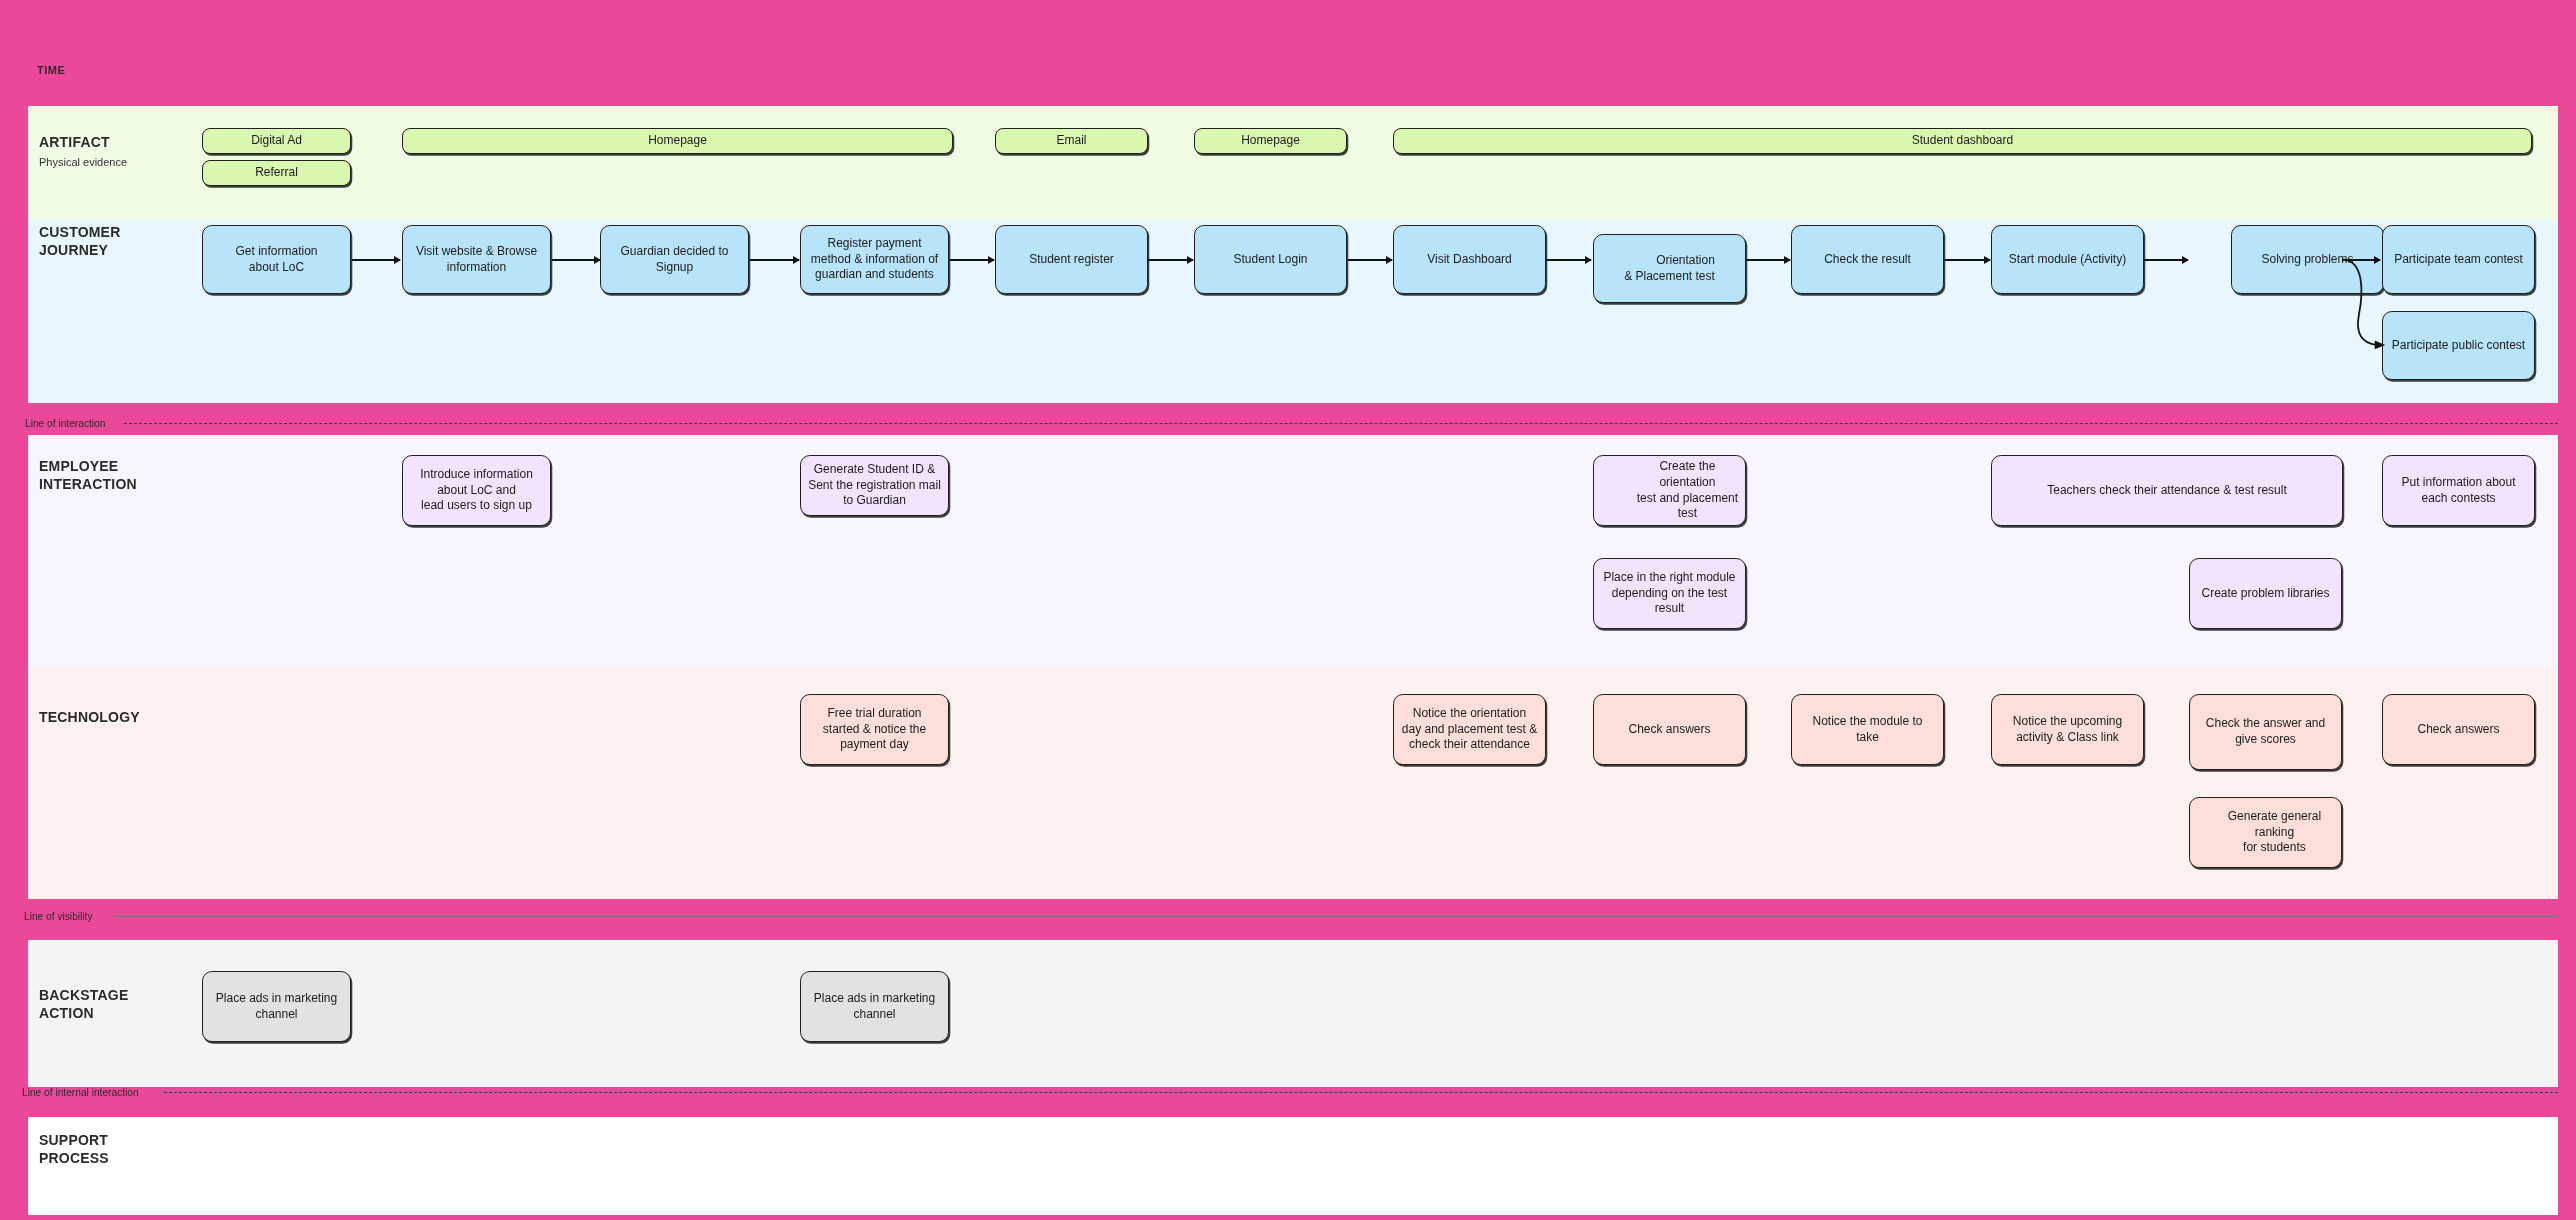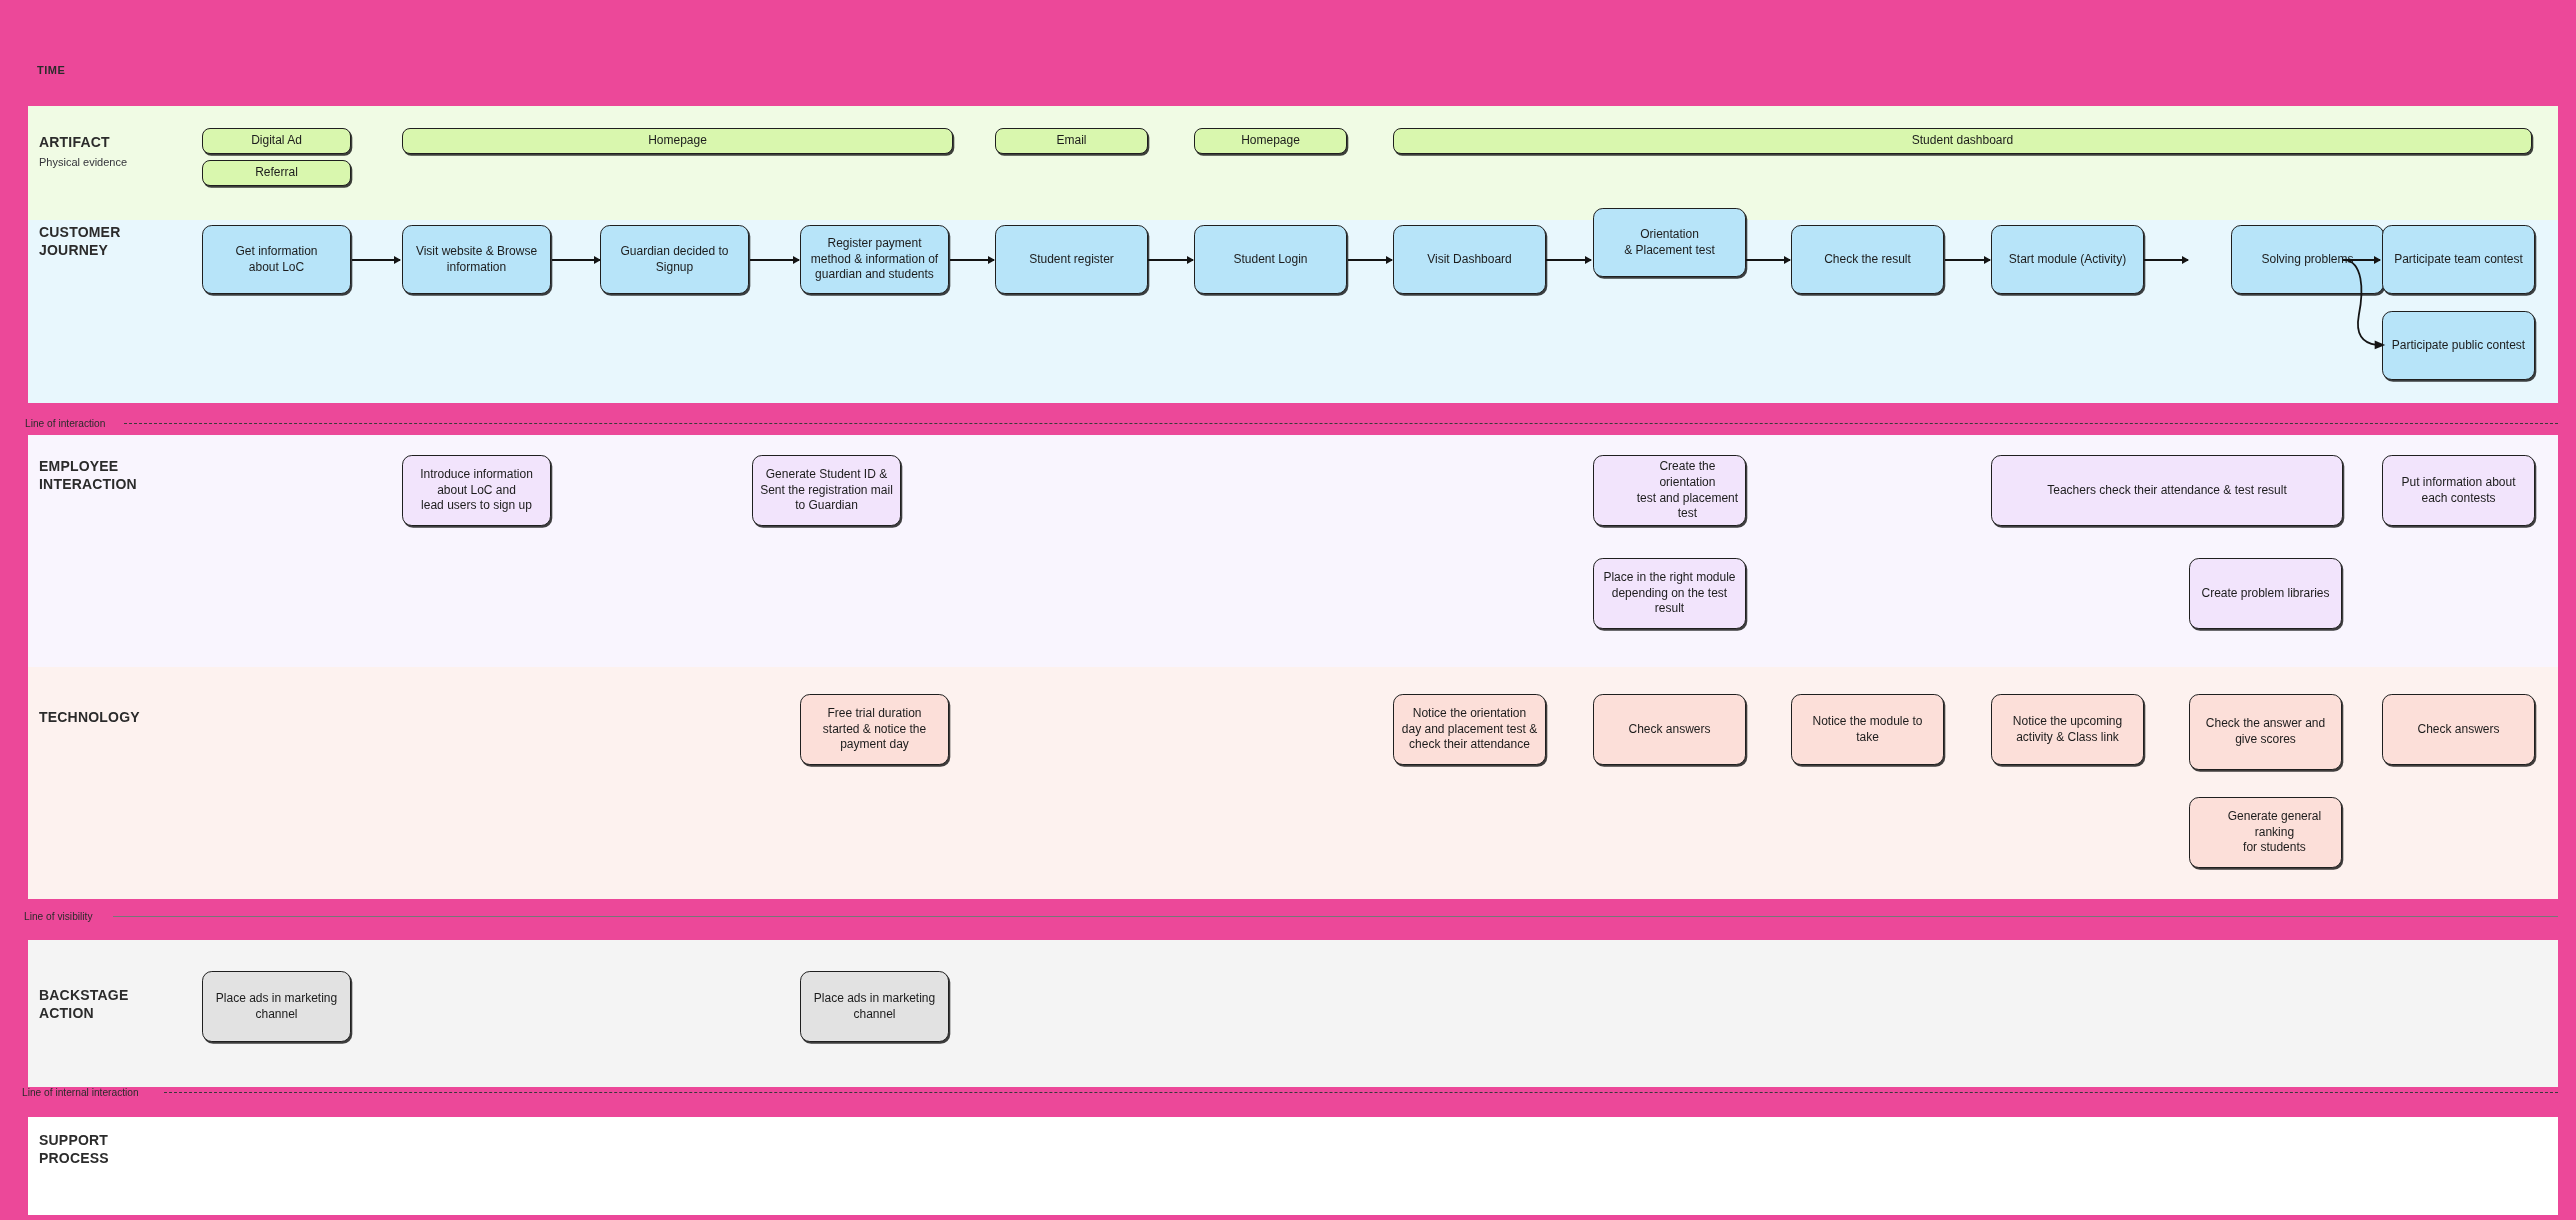--- a/index.html
+++ b/index.html
@@ -186,21 +186,21 @@
   <div class="node node-journey" style="left:402px; top:225px; width:149px; height:69px;">Visit website &amp; Browse
 information</div>
   <div class="node node-journey" style="left:600px; top:225px; width:149px; height:69px;">Guardian decided to
 Signup</div>
   <div class="node node-journey" style="left:800px; top:225px; width:149px; height:69px;">Register payment
 method &amp; information of
 guardian and students</div>
   <div class="node node-journey" style="left:995px; top:225px; width:153px; height:69px;">Student register</div>
   <div class="node node-journey" style="left:1194px; top:225px; width:153px; height:69px;">Student Login</div>
   <div class="node node-journey" style="left:1393px; top:225px; width:153px; height:69px;">Visit Dashboard</div>
-  <div class="node node-journey" style="left:1593px; top:208px; width:153px; height:69px;">Orientation
+  <div class="node node-journey" style="left:1593px; top:234px; width:153px; height:69px;text-align:right;">Orientation
 &amp; Placement test</div>
   <div class="node node-journey" style="left:1791px; top:225px; width:153px; height:69px;">Check the result</div>
   <div class="node node-journey" style="left:1991px; top:225px; width:153px; height:69px;">Start module (Activity)</div>
   <div class="node node-journey" style="left:2189px; top:225px; width:153px; height:69px;margin-left:42px;">Solving problems</div>
   <div class="node node-journey" style="left:2382px; top:225px; width:153px; height:69px;">Participate team contest</div>
   <div class="node node-journey" style="left:2382px; top:311px; width:153px; height:69px;">Participate public contest</div>
 
   <div class="arrow" style="left:352px;  top:259px; width:48px;"></div>
   <div class="arrow" style="left:552px;  top:259px; width:48px;"></div>
   <div class="arrow" style="left:750px;  top:259px; width:49px;"></div>
@@ -214,21 +214,21 @@
   <div class="arrow" style="left:2343px; top:259px; width:37px;"></div>
 
   <svg class="branch-svg" style="left:2343px; top:253px; width:44px; height:102px;" viewBox="0 0 50 115">
     <path d="M 2 7 C 22 10, 24 40, 18 70 C 14 92, 22 102, 38 104" fill="none" stroke="#141414" stroke-width="2"></path>
     <polygon points="36,99 48,104 36,109" fill="#141414"></polygon>
   </svg>
 
   <div class="node node-employee" style="left:402px; top:455px; width:149px; height:71px;">Introduce information
 about LoC and
 lead users to sign up</div>
-  <div class="node node-employee" style="left:752px; top:455px; width:149px; height:71px;">Generate Student ID &amp;
+  <div class="node node-employee" style="left:800px; top:455px; width:149px; height:61px;">Generate Student ID &amp;
 Sent the registration mail
 to Guardian</div>
   <div class="node node-employee" style="left:1593px; top:455px; width:153px; height:71px;padding-left:42px;">Create the orientation
 test and placement test</div>
   <div class="node node-employee" style="left:1593px; top:558px; width:153px; height:71px;">Place in the right module
 depending on the test
 result</div>
   <div class="node node-employee" style="left:1991px; top:455px; width:352px; height:71px;">Teachers check their attendance &amp; test result</div>
   <div class="node node-employee" style="left:2189px; top:558px; width:153px; height:71px;">Create problem libraries</div>
   <div class="node node-employee" style="left:2382px; top:455px; width:153px; height:71px;">Put information about

